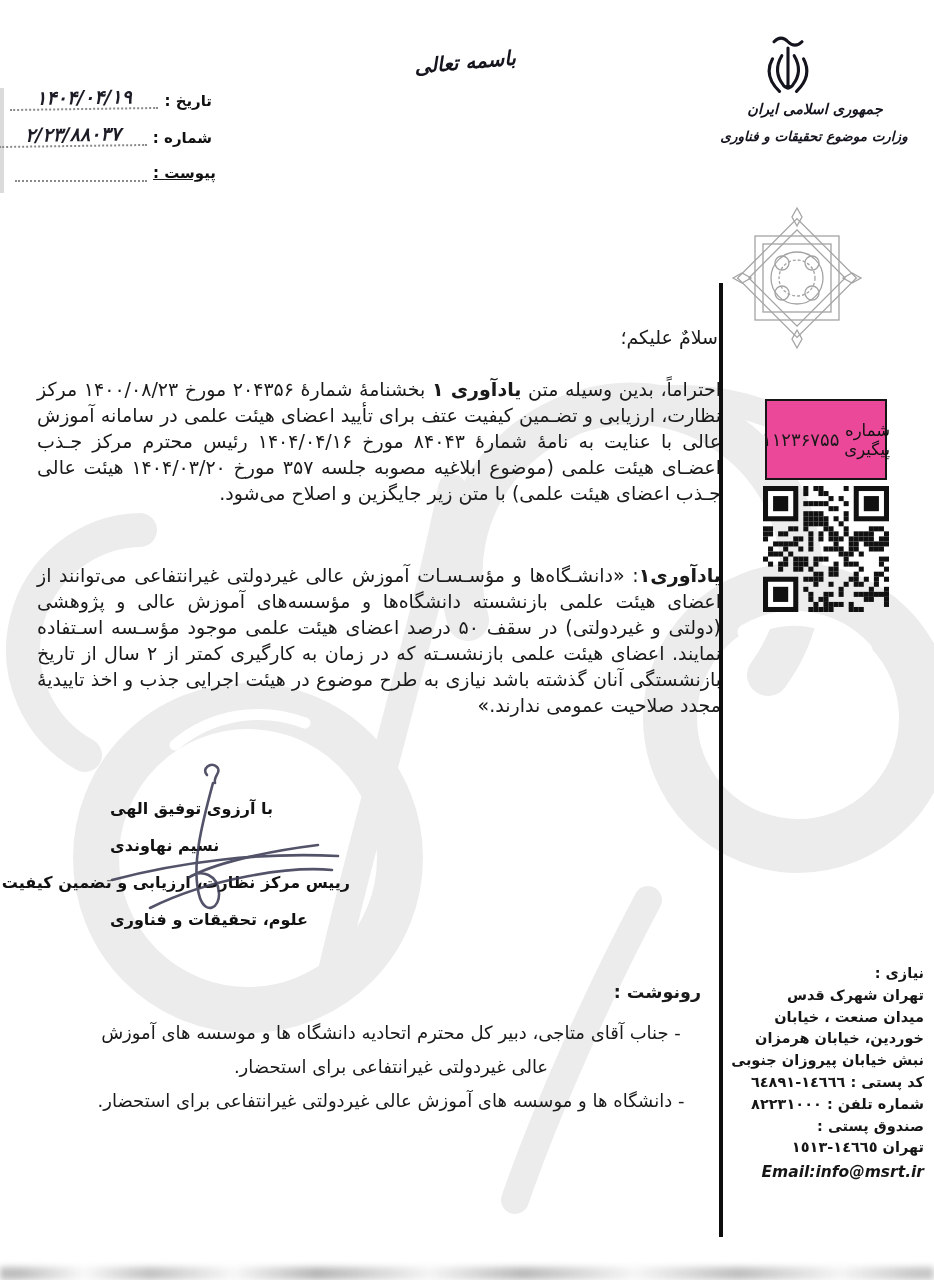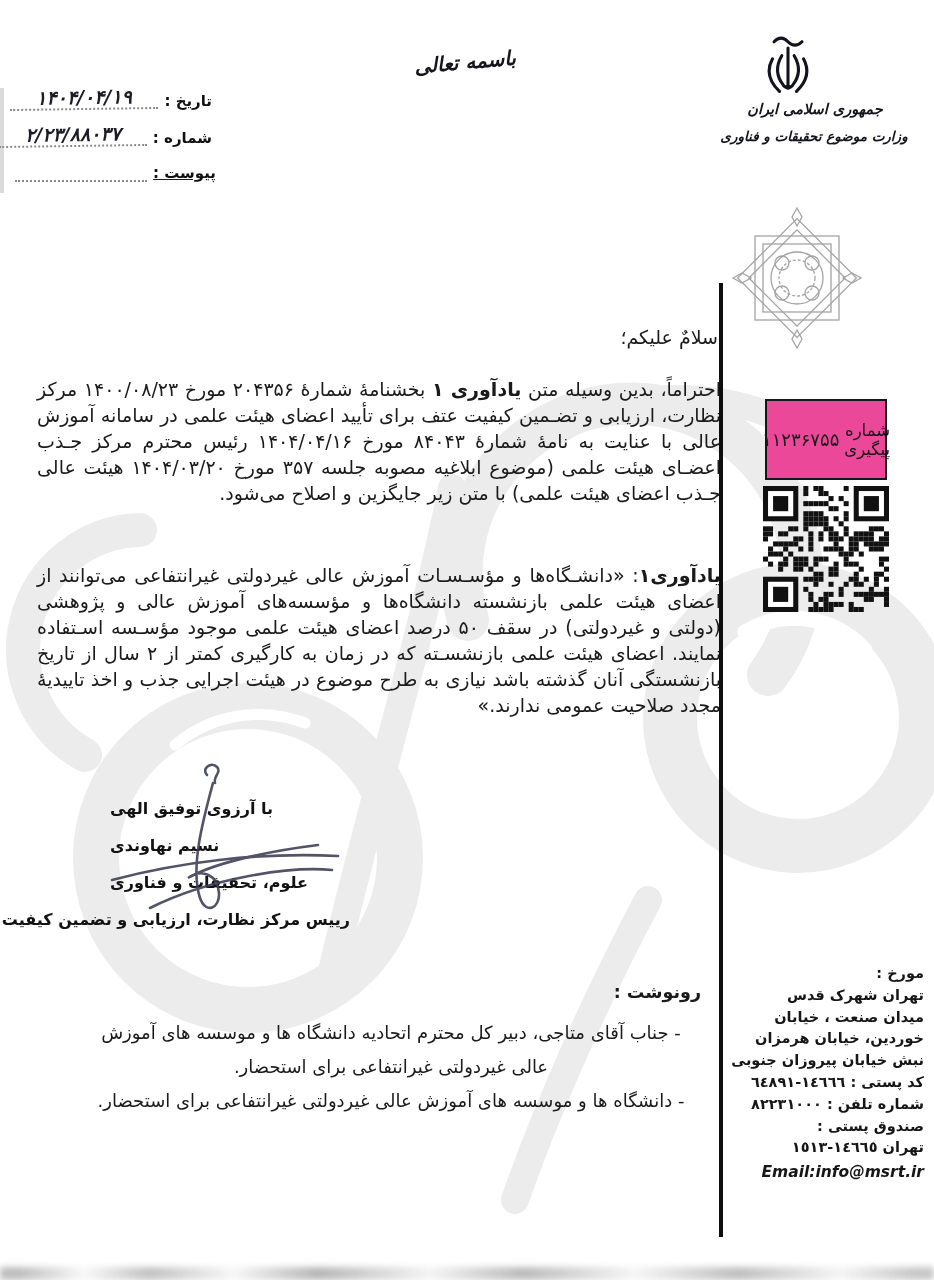--- a/index.html
+++ b/index.html
@@ -358,40 +358,40 @@
         <rect fill="#fff" x="95" y="5" width="25" height="25"></rect>
         <rect fill="#111" x="100" y="10" width="15" height="15"></rect>
         <rect x="0" y="90" width="35" height="35"></rect>
         <rect fill="#fff" x="5" y="95" width="25" height="25"></rect>
         <rect fill="#111" x="10" y="100" width="15" height="15"></rect>
       </svg></div>
 
   <div class="abs z sig-block">
     <div>با آرزوی توفیق الهی</div>
     <div>نسیم نهاوندی</div>
+    <div>رییس مرکز نظارت، ارزیابی و تضمین کیفیت</div>
     <div>علوم، تحقیقات و فناوری</div>
-    <div>رییس مرکز نظارت، ارزیابی و تضمین کیفیت</div>
   </div>
   <svg class="abs z sig-ink" width="934" height="1280" viewBox="0 0 934 1280" xmlns="http://www.w3.org/2000/svg">
     <g stroke="#3b3b55" stroke-width="2.6" fill="none" stroke-linecap="round" opacity="0.88">
       <path d="M207,775 c-6,-6 4,-14 10,-8 c5,5 -4,9 -2,16"></path>
       <path d="M213,783 C203,820 190,868 200,898 C206,915 220,908 219,893 C218,875 202,868 188,878 C212,864 262,852 318,845"></path>
       <path d="M112,880 C180,862 260,852 338,856"></path>
       <path d="M150,908 C210,878 290,866 332,870"></path>
     </g>
   </svg>
 
   <div class="abs z cc-label">رونوشت :</div>
   <div class="abs z cc-items">
     <div>- جناب آقای متاجی، دبیر کل محترم اتحادیه دانشگاه ها و موسسه های آموزش عالی غیردولتی غیرانتفاعی برای استحضار.</div>
     <div>- دانشگاه ها و موسسه های آموزش عالی غیردولتی غیرانتفاعی برای استحضار.</div>
   </div>
 
   <div class="abs z contact">
-    <div class="cline"><span>مورخ :</span></div>
+    <div class="cline"><span>نیازی :</span></div>
     <div class="cline"><span>تهران شهرک قدس</span></div>
     <div class="cline"><span>میدان صنعت ، خیابان</span></div>
     <div class="cline"><span>خوردین، خیابان هرمزان</span></div>
     <div class="cline"><span>نبش خیابان پیروزان جنوبی</span></div>
     <div class="cline"><span>کد پستی :</span> <span class="num">١٤٦٦٦-٦٤٨٩١</span></div>
     <div class="cline"><span>شماره تلفن :</span> <span class="num">٨٢٢٣١٠٠٠</span></div>
     <div class="cline"><span>صندوق پستی :</span></div>
     <div class="cline"><span>تهران</span> <span class="num">١٤٦٦٥-١٥١٣</span></div>
     <div class="latin">Email:info@msrt.ir</div>
   </div>

